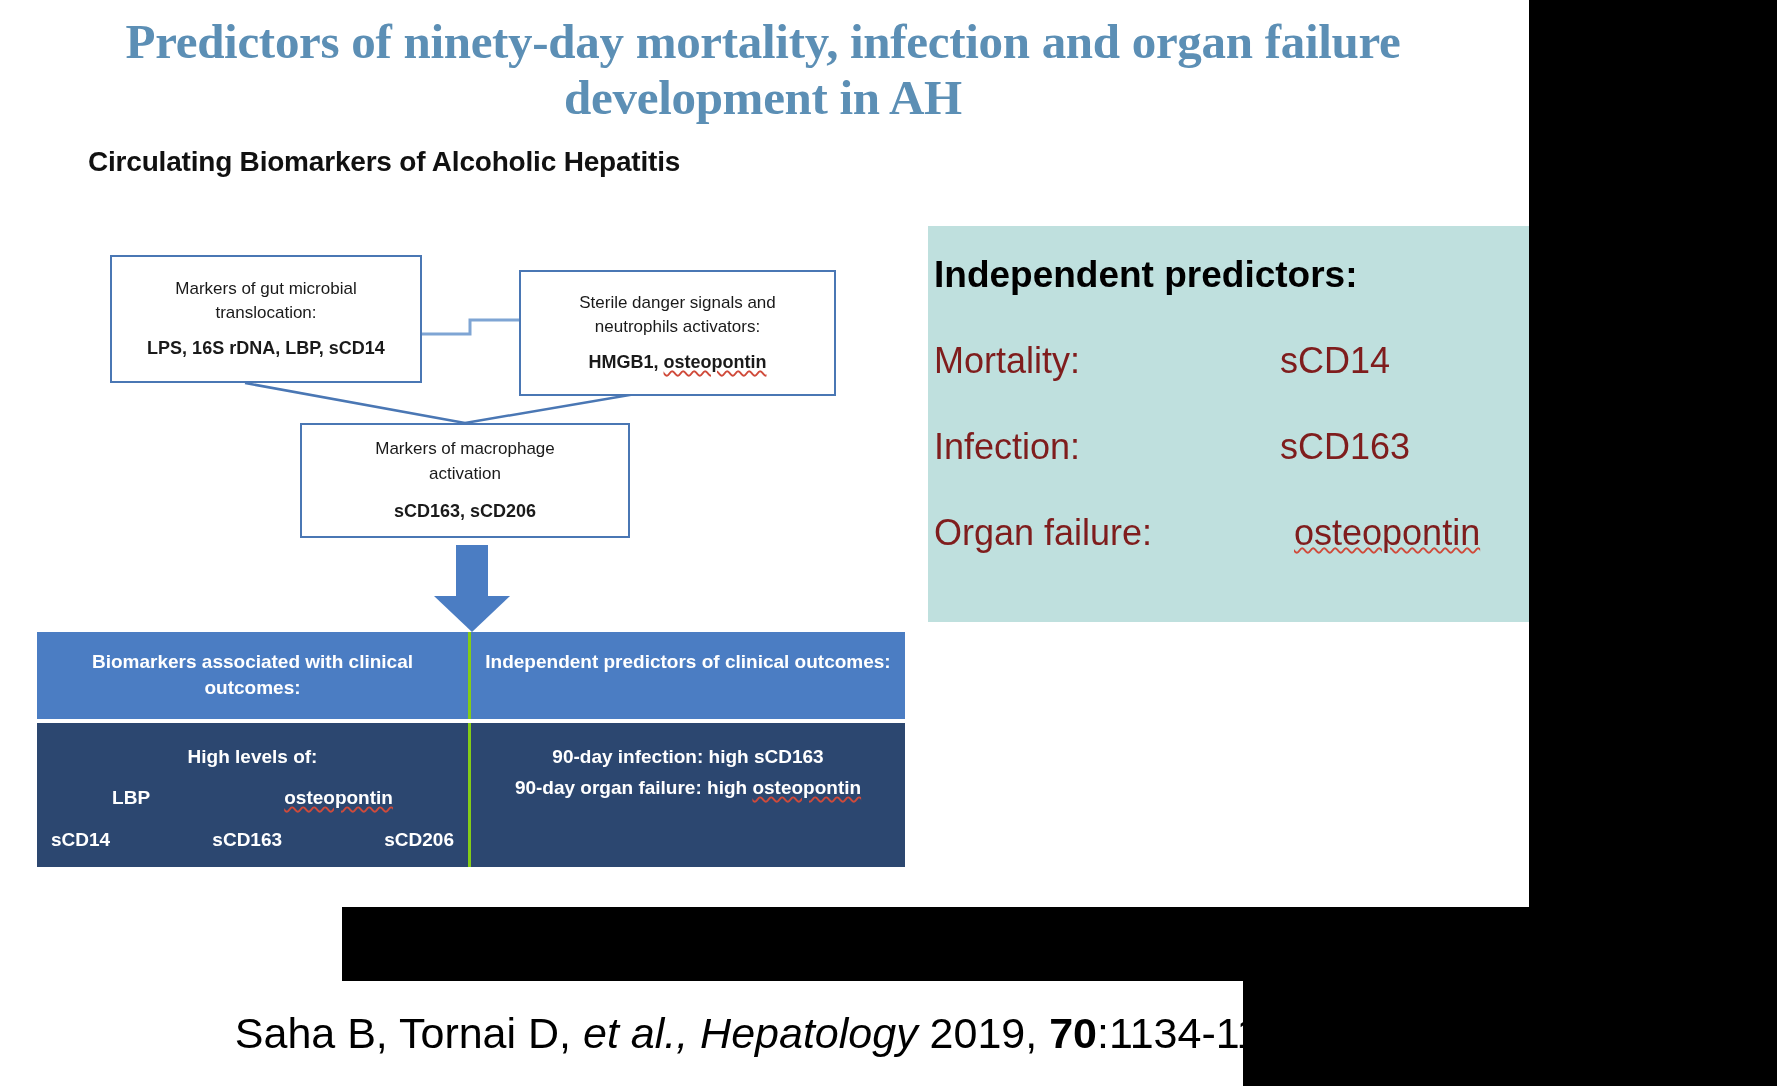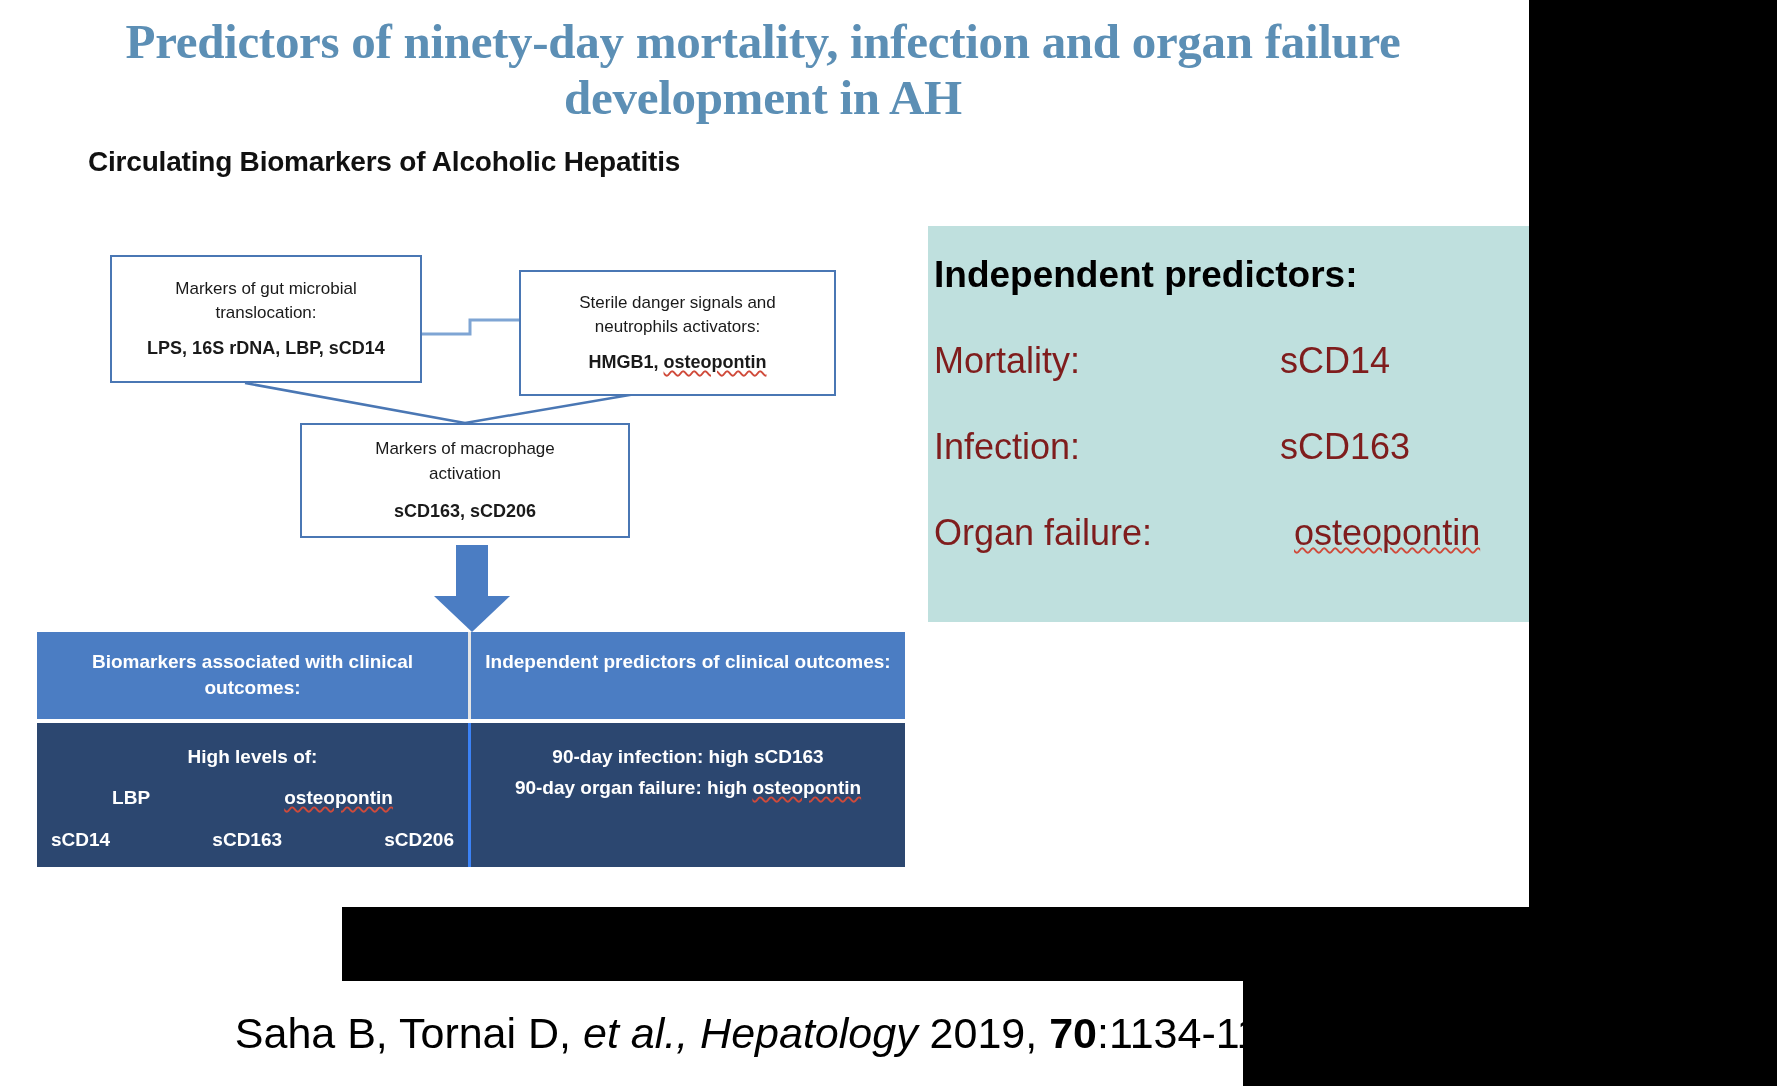--- a/index.html
+++ b/index.html
@@ -83,30 +83,30 @@
   }
   .trow{display:flex;width:100%;}
   .thead-cell{
     background:#4B7DC3;
     color:#fff;font-weight:bold;font-size:19px;
     text-align:center;
     padding:17px 10px 19px;
     line-height:1.35;
     box-sizing:border-box;
   }
-  .thead-cell.left{width:434px;border-right:3px solid #e5e5e5;}
+  .thead-cell.left{width:434px;border-right:3px solid #84cc16;}
   .thead-cell.right{width:434px;}
   .tbody-cell{
     background:#2C4770;
     color:#fff;font-weight:bold;font-size:19px;
     text-align:center;
     box-sizing:border-box;
     padding:14px 8px 16px;
   }
-  .tbody-cell.left{width:434px;border-right:3px solid #3b82f6;}
+  .tbody-cell.left{width:434px;border-right:3px solid #84cc16;}
   .tbody-cell.right{width:434px;}
   .spacer-row{height:4px;background:#ffffff;width:868px;}
 
   .lvl-line{margin:9px 0 0;}
   .lvl-grid{display:flex;justify-content:space-around;margin-top:19px;}
   .lvl-grid3{display:flex;justify-content:space-between;margin-top:20px;padding:0 6px;}
   .r-line{margin:9px 0;}
   .r-line.first{margin-top:6px;}
 
   

